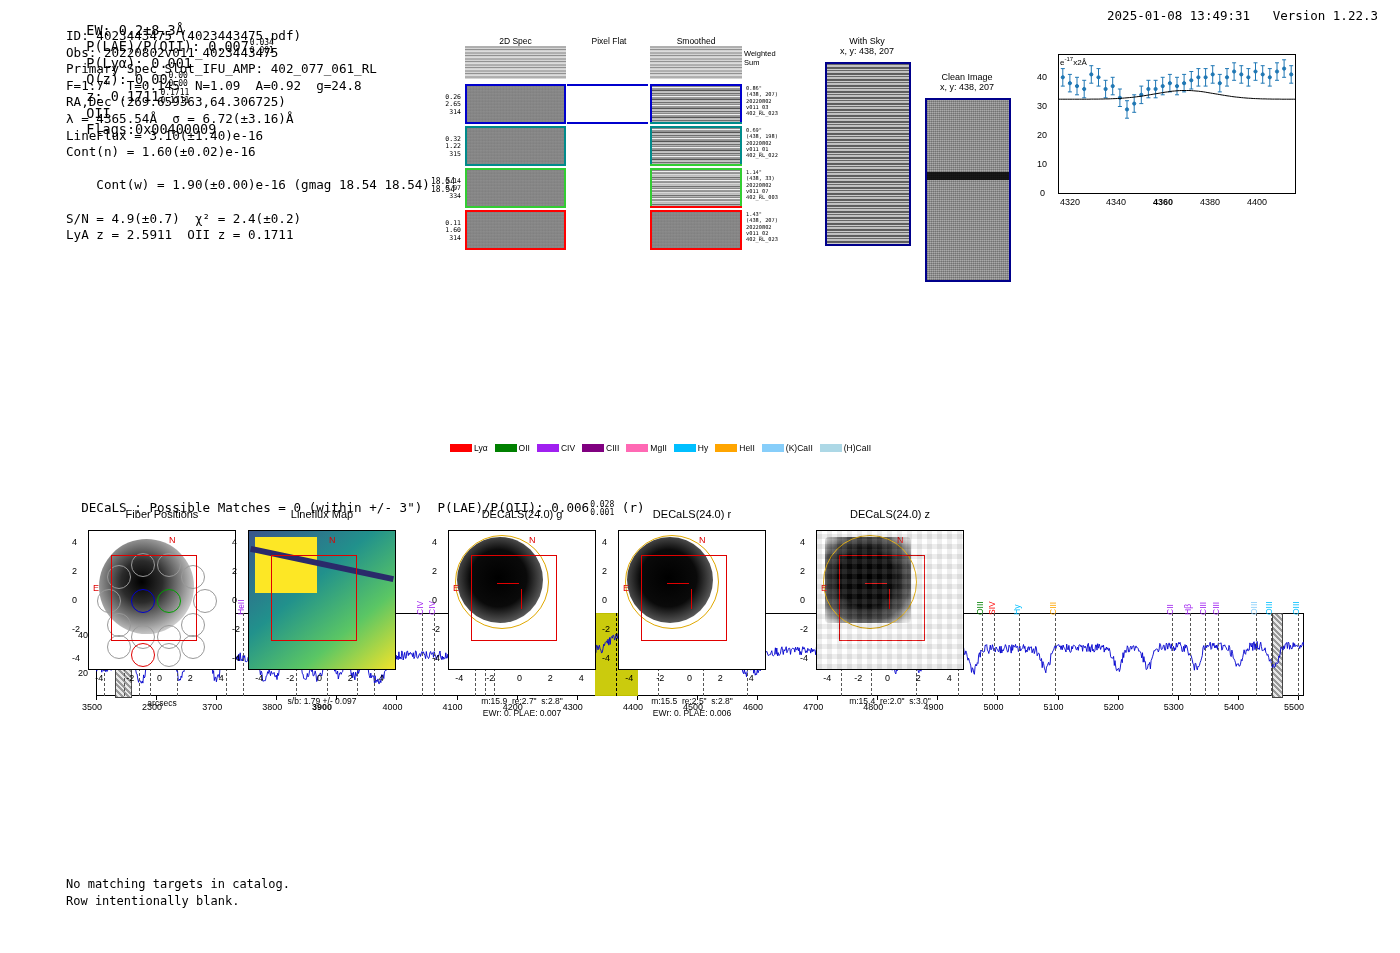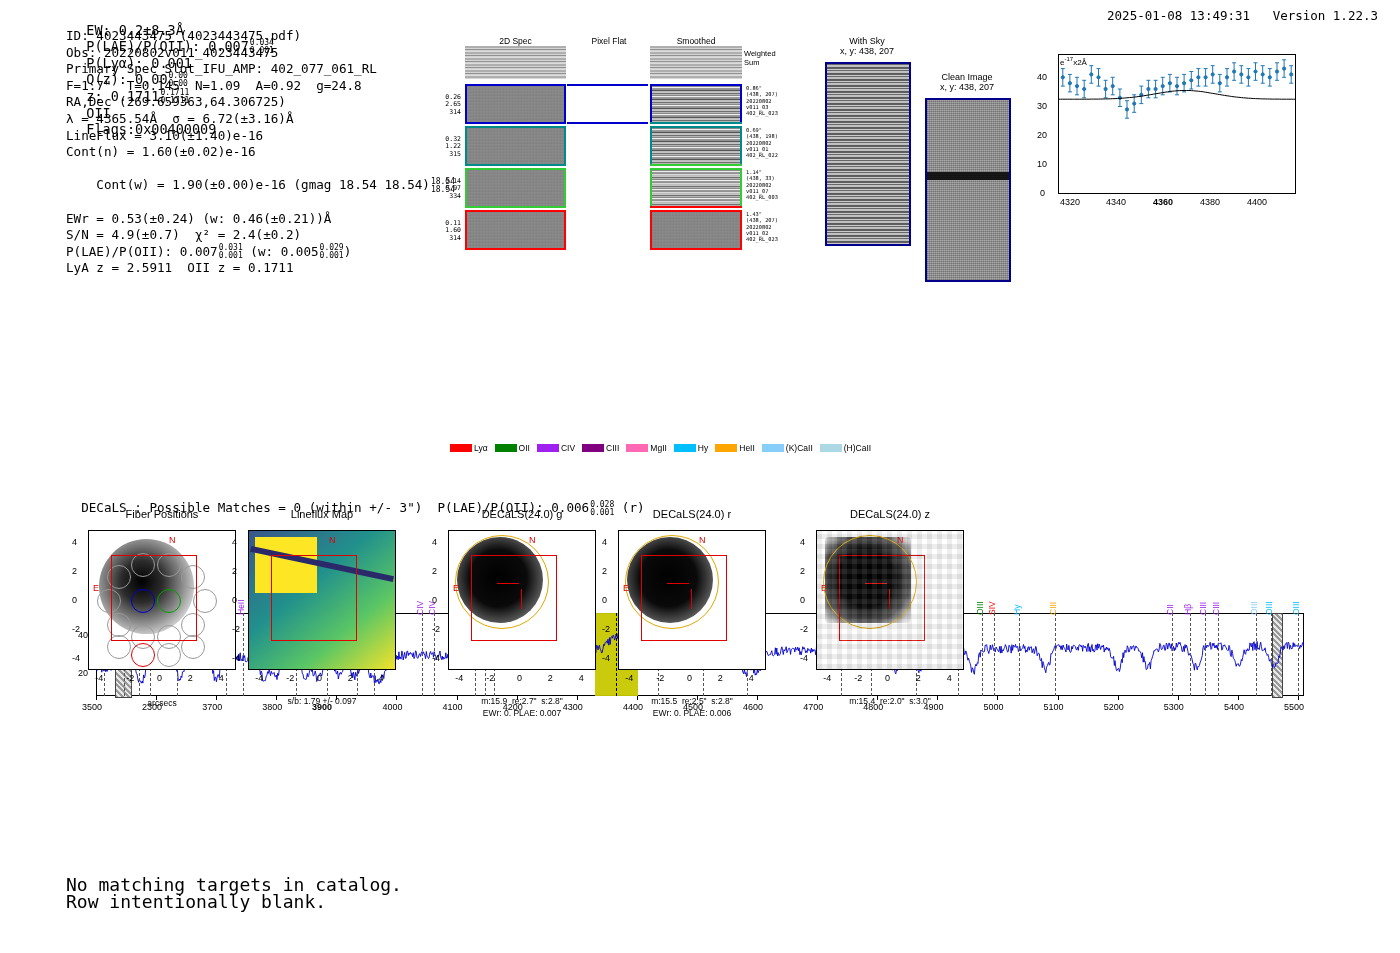--- a/index.html
+++ b/index.html
@@ -45,21 +45,21 @@
   #legend{position:absolute;left:450px;top:443px;font-family:"Liberation Sans",sans-serif;font-size:8.5px;display:flex;gap:7px;align-items:center;}
   .lgsw{width:22px;height:8px;display:inline-block;margin-right:2px;vertical-align:-1px;}
 
   
   .cutlabel{font-family:"Liberation Sans",sans-serif;font-size:11px;text-align:center;}
   .cutcap{font-family:"Liberation Sans",sans-serif;font-size:8.5px;text-align:center;white-space:pre;}
   .redsq{position:absolute;border:1px solid #e00000;}
   .circ{position:absolute;border-radius:50%;}
 
   #decals_hdr{top:485px;left:66px;font-size:12.6px;}
-  #bottomtext{top:876px;left:66px;font-size:18px;line-height:17px;}
+  #bottomtext{top:876px;left:66px;font-size:12px;line-height:17px;}
 </style>
 </head>
 <body>
 
 <div class="abs mono nowrap" id="topline">
   <span>EW: 0.2±8.3Å</span>&nbsp;
   <span>P(LAE)/P(OII): 0.007</span><span class="frac"><span>0.034</span><br><span>0.001</span></span>&nbsp;&nbsp;
   <span>P(Lyα): 0.001</span>&nbsp;&nbsp;
   <span>Q(z): 0.00</span><span class="frac"><span>0.00</span><br><span>0.00</span></span>&nbsp;&nbsp;
   <span>z: 0.1711</span><span class="frac"><span>0.1711</span><br><span>0.1711</span></span>&nbsp;
@@ -73,23 +73,21 @@
   <div class="nowrap">Obs: 20220802v011_4023443475</div>
   <div class="nowrap">Primary Spec_Slot_IFU_AMP: 402_077_061_RL</div>
   <div class="nowrap">F=1.7"  T=0.145  N=1.09  A=0.92  g=24.8</div>
   <div class="nowrap">RA,Dec (269.659363,64.306725)</div>
   <div class="nowrap">λ = 4365.54Å  σ = 6.72(±3.16)Å</div>
   <div class="nowrap">LineFlux = 3.10(±1.40)e-16</div>
   <div class="nowrap">Cont(n) = 1.60(±0.02)e-16</div>
   <div class="nowrap">
     <span>Cont(w) = 1.90(±0.00)e-16 (gmag 18.54 18.54)</span><span class="frac">18.54<br>18.54</span>
   </div>
-  <div class="nowrap">EWr = 0.53(±0.24) (w: 0.46(±0.21))Å</div>
   <div class="nowrap">S/N = 4.9(±0.7)  χ² = 2.4(±0.2)</div>
-  <div class="nowrap">P(LAE)/P(OII): 0.007<span class="frac">0.031<br>0.001</span> (w: 0.005<span class="frac">0.029<br>0.001</span>)</div>
   <div class="nowrap">LyA z = 2.5911  OII z = 0.1711</div>
 </div>
 
 <div class="abs" id="spec2dwrap" style="left:463px;top:36px;width:320px;height:215px;">
   <div class="abs panellabel" style="left:0px;top:0px;width:105px;">2D Spec</div>
   <div class="abs panellabel" style="left:106px;top:0px;width:80px;">Pixel Flat</div>
   <div class="abs panellabel" style="left:188px;top:0px;width:90px;">Smoothed</div>
 
   <div class="abs smoothgrad" style="left:2px;top:10px;width:101px;height:33px;"></div>
   <div class="abs" style="left:104px;top:10px;width:81px;height:33px;background:#fff;"></div>

